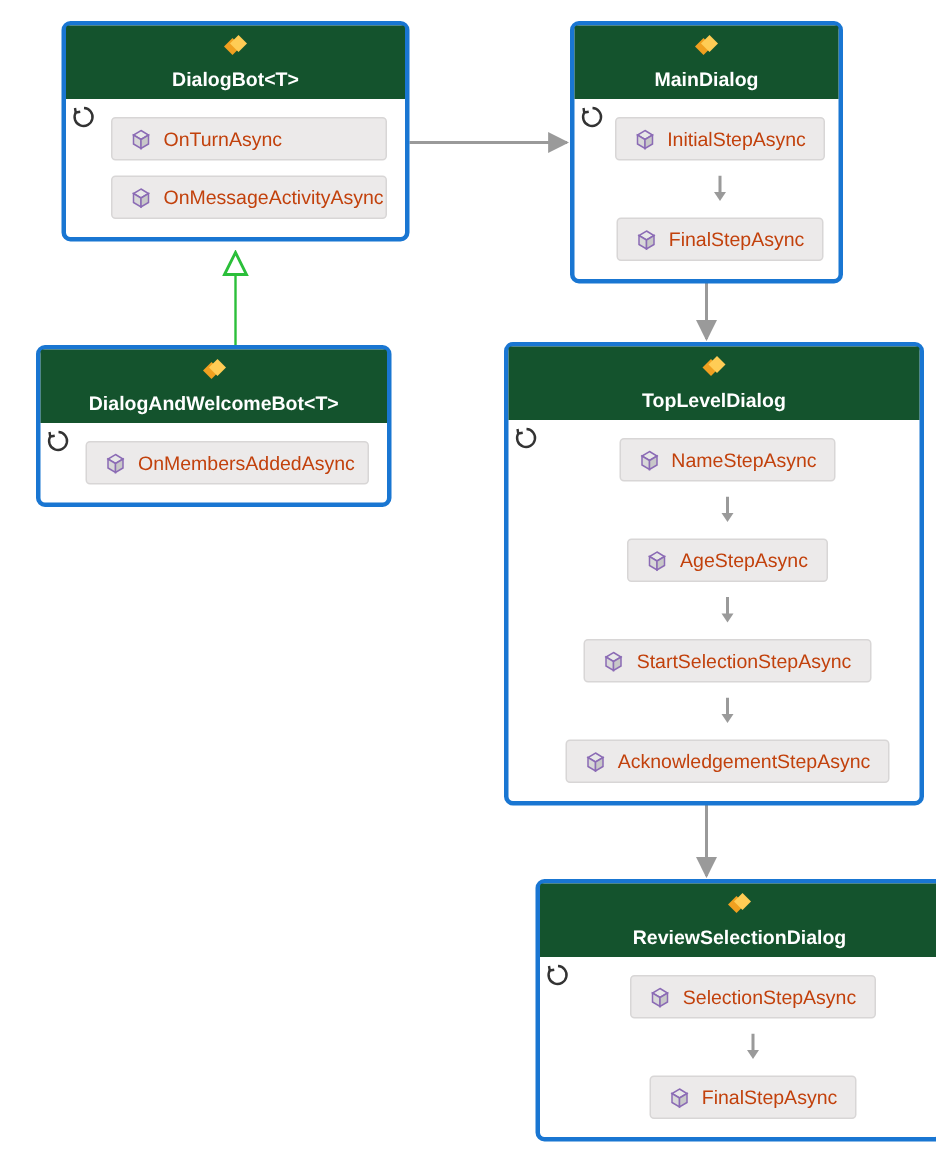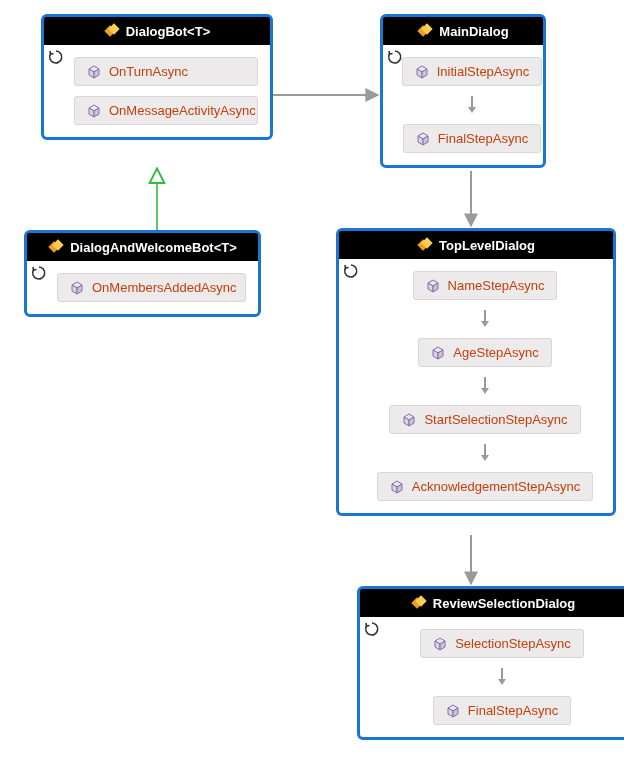--- a/index.html
+++ b/index.html
@@ -15,29 +15,30 @@
   .canvas { position: relative; width: 624px; height: 781px; }
   svg.arrows { position: absolute; top: 0; left: 0; width: 624px; height: 781px; pointer-events: none; }
 
   .class-box {
     position: absolute;
     border: 3px solid #1976d2;
     border-radius: 6px;
     background: #fff;
   }
   .class-header {
-    background: #000000;
+    background: #14532d;
     color: #fff;
     font-weight: 600;
     padding: 6px 8px;
     display: flex;
     justify-content: center;
     align-items: center;
     gap: 6px;
     border-radius: 2px 2px 0 0;
+    flex-direction: column;
   }
   .class-body {
     position: relative;
     padding: 12px 12px 12px 30px;
     display: flex;
     flex-direction: column;
     gap: 10px;
     align-items: center;
   }
   .cycle-icon {
@@ -150,21 +151,21 @@
               <path d="M7 1 L12 4 L7 7 L2 4 Z" fill="#e8e8e8" stroke="#8b6bb5" stroke-width="1"></path>
               <path d="M2 4 L2 10 L7 13 L7 7 Z" fill="#d8d8d8" stroke="#8b6bb5" stroke-width="1"></path>
               <path d="M12 4 L12 10 L7 13 L7 7 Z" fill="#c8c8c8" stroke="#8b6bb5" stroke-width="1"></path>
             </svg>
           </span>
         <span>OnMembersAddedAsync</span>
       </div>
     </div>
   </div>
 
-  <div class="class-box" style="left:380px; top:14px; width:166px;">
+  <div class="class-box" style="left:380px; top:14px; width:182px;">
     <div class="class-header">
       <span class="class-icon">
         <svg width="16" height="16" viewBox="0 0 16 16">
             <rect x="2" y="4" width="8" height="8" fill="#f0a020" transform="rotate(45 6 8)"></rect>
             <rect x="6" y="2" width="8" height="8" fill="#ffcc55" transform="rotate(45 10 6)"></rect>
           </svg>
       </span>
       <span>MainDialog</span>
     </div>
     <div class="class-body">

